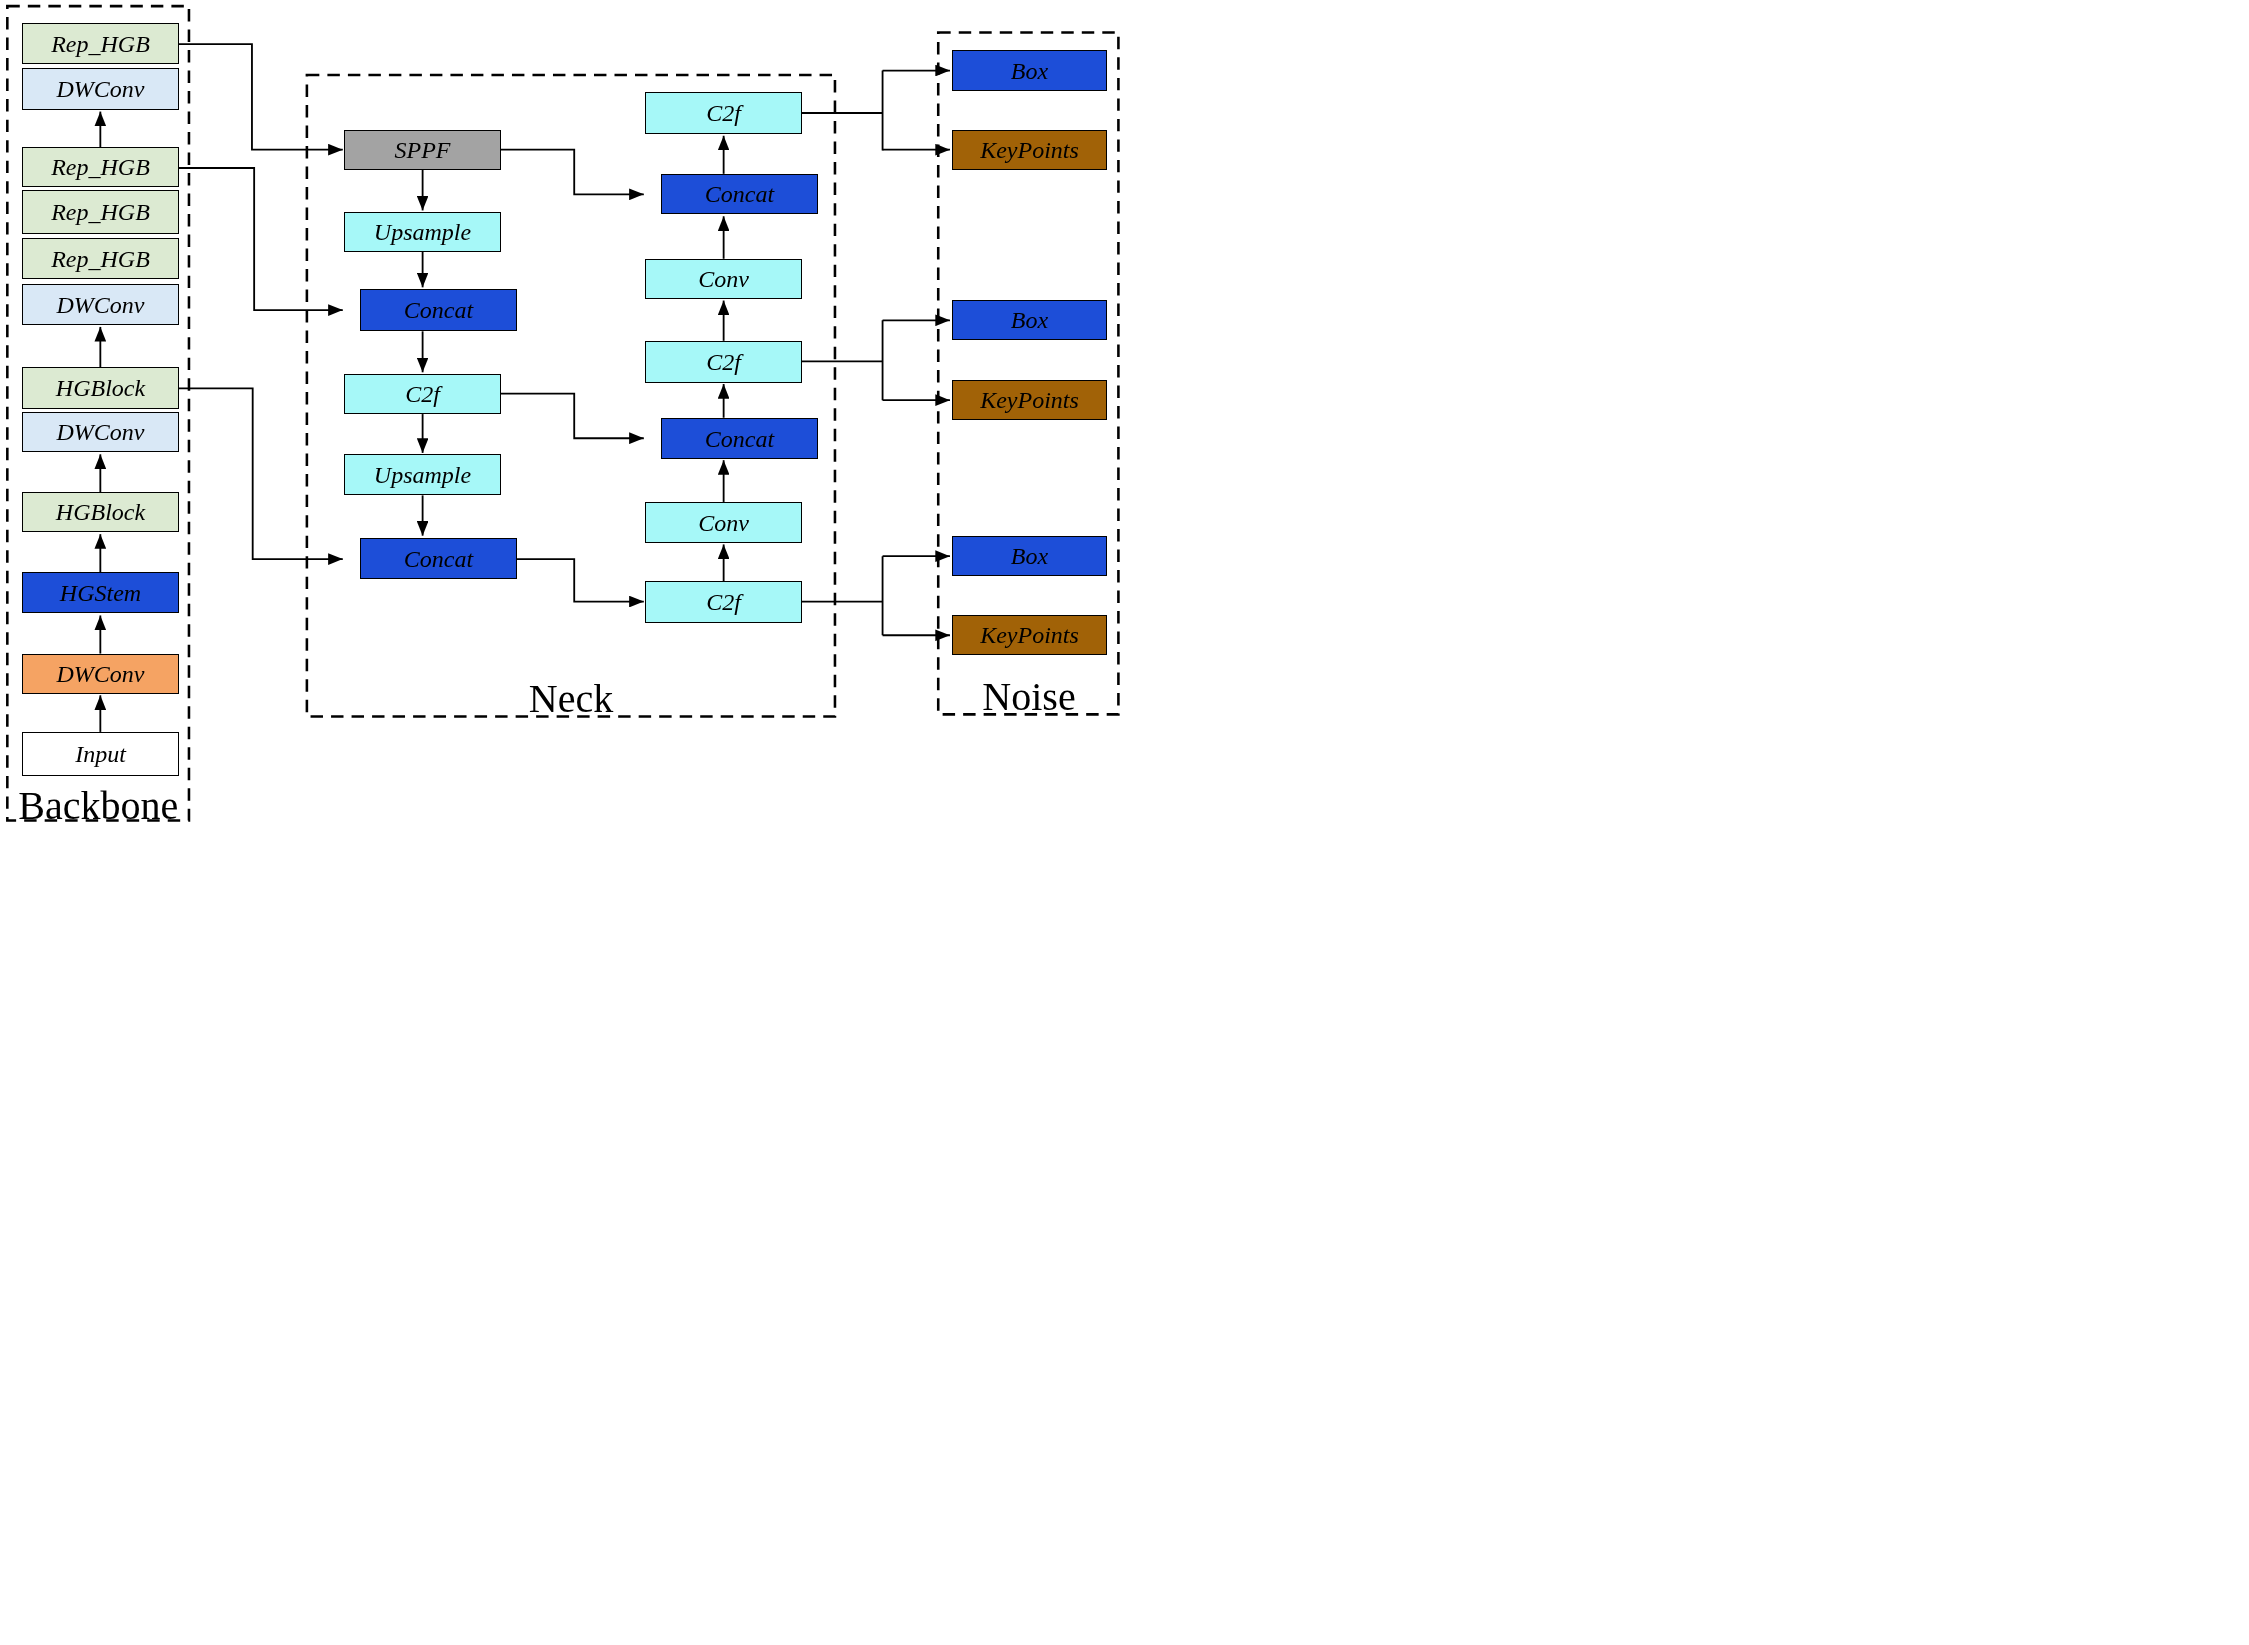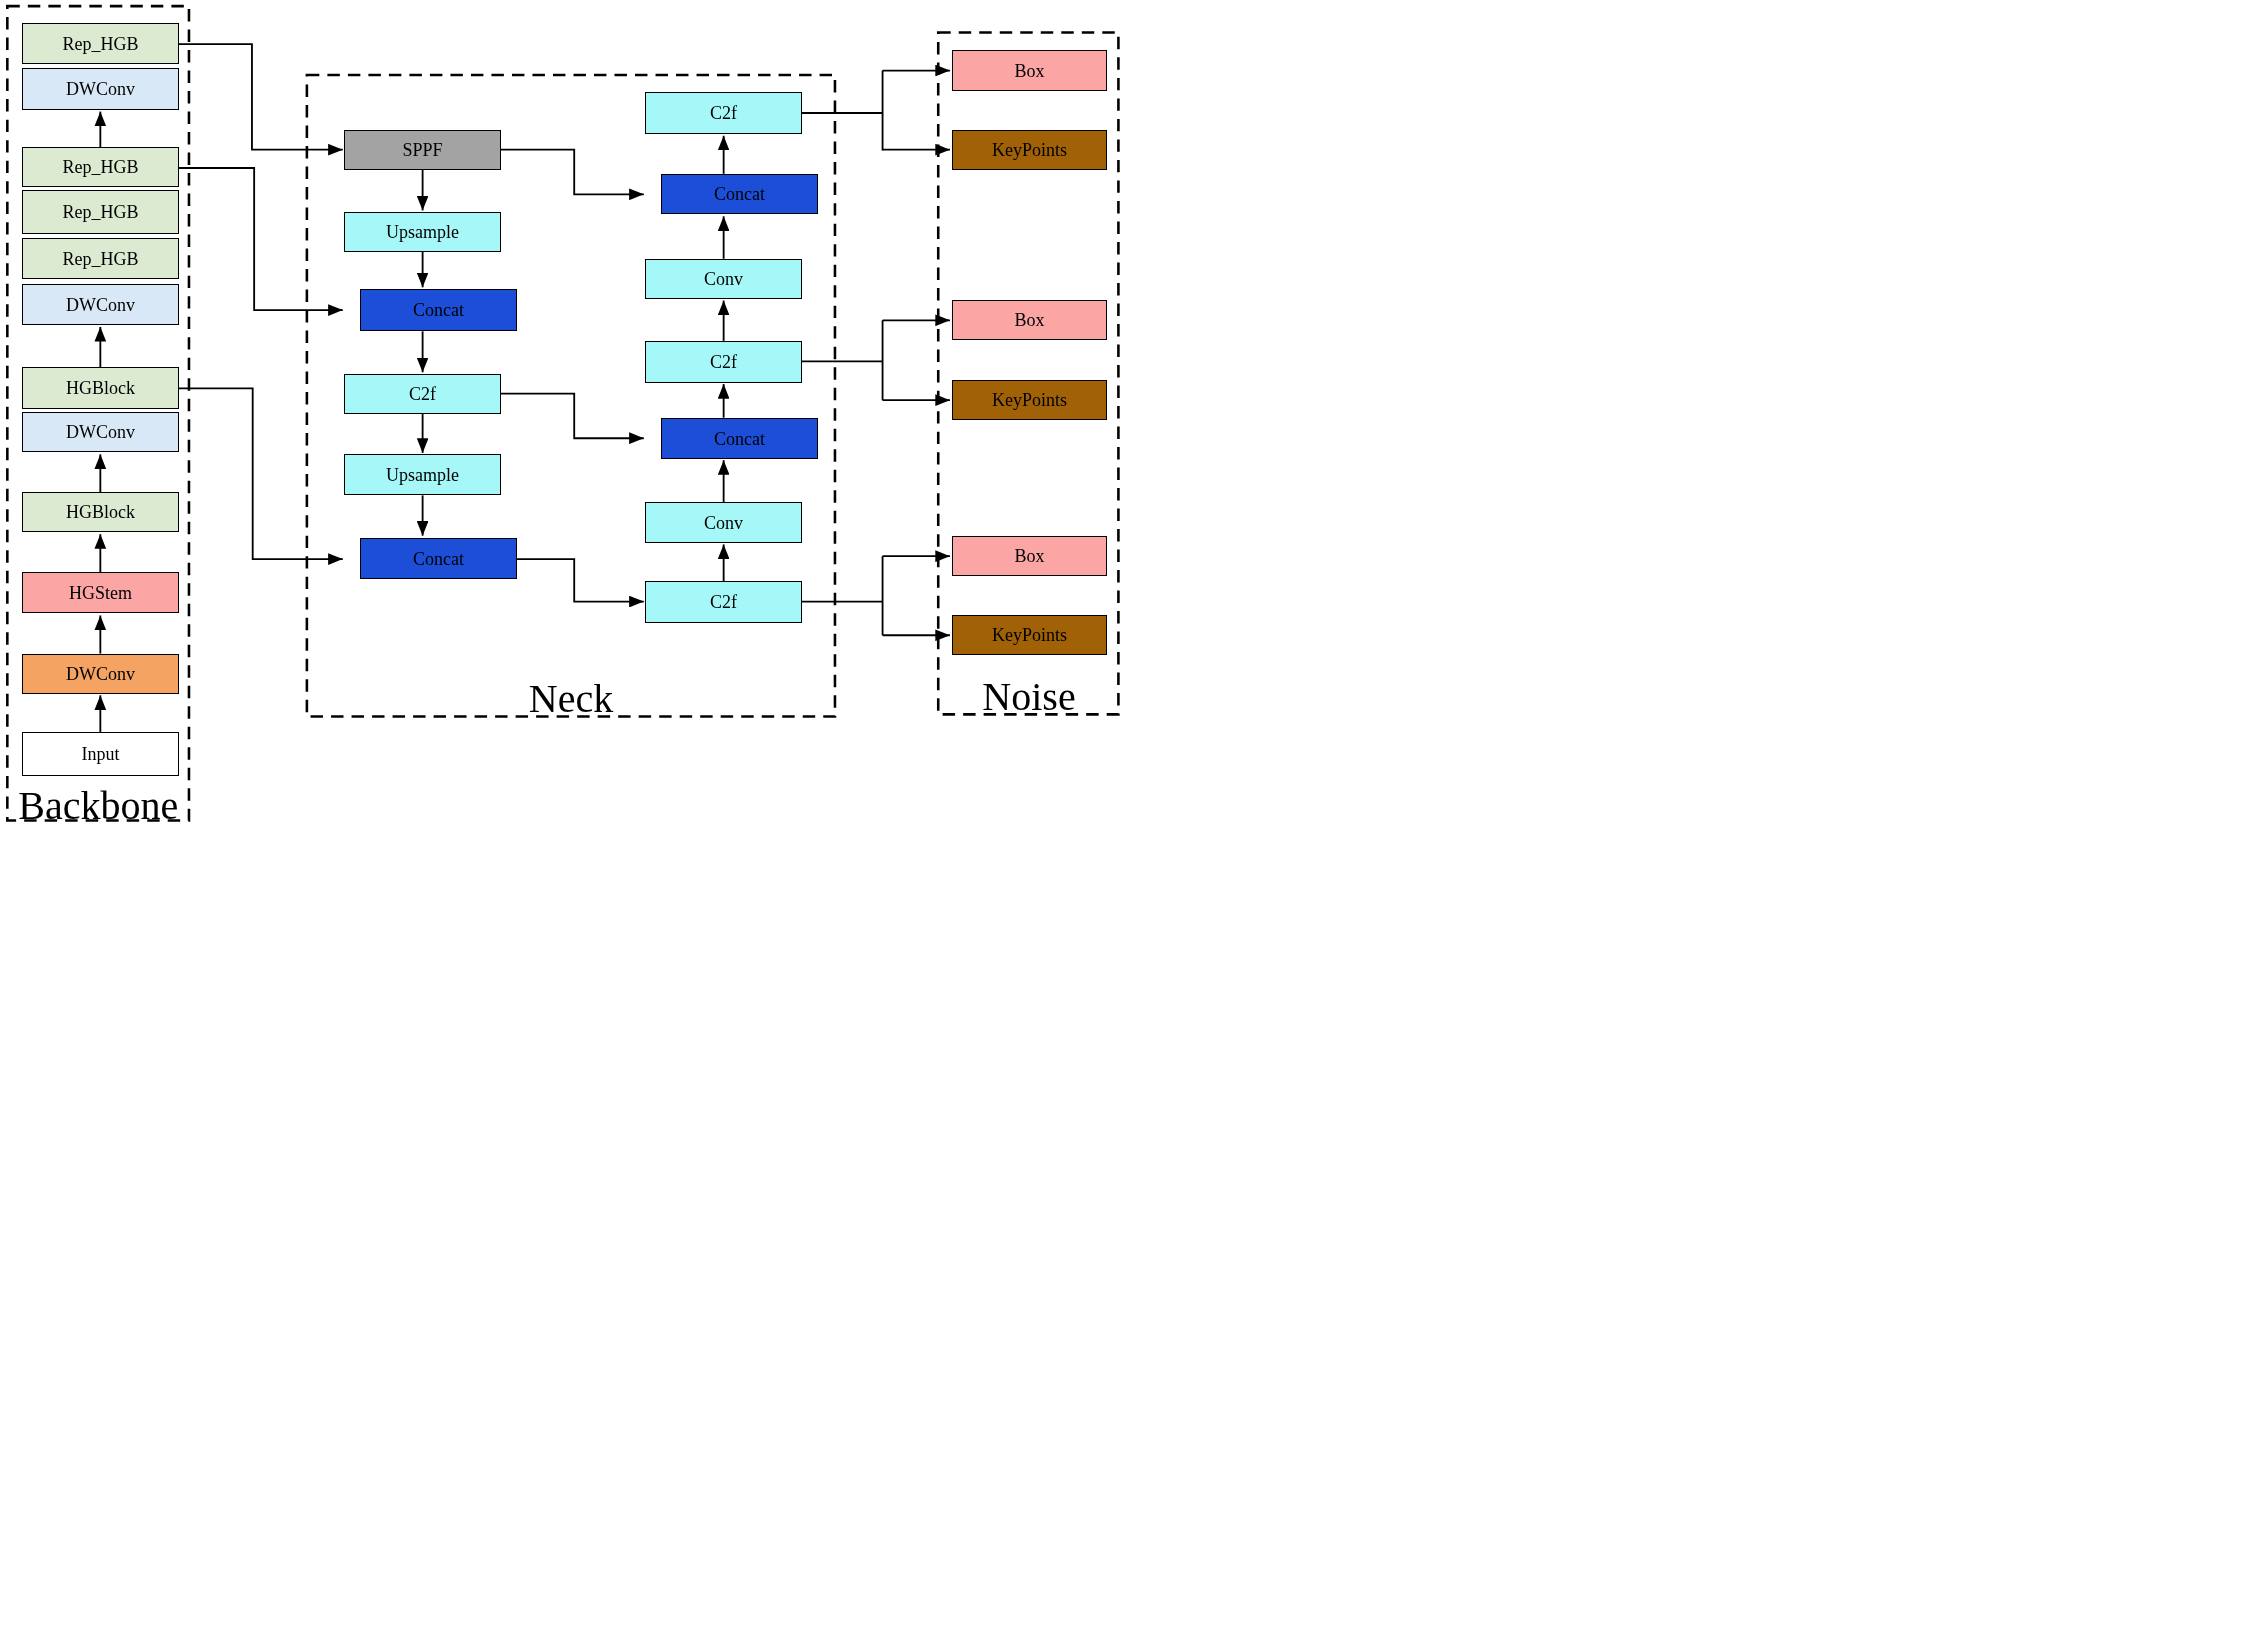--- a/index.html
+++ b/index.html
@@ -10,27 +10,28 @@
     font-family:"Liberation Serif", serif;
     color:#000;
     overflow:hidden;
   }
   #wires{position:absolute;left:0;top:0;width:1125px;height:823px;}
   .node{
     position:absolute;
     box-sizing:border-box;
     border:1.8px solid #000;
     display:flex;align-items:center;justify-content:center;
-    font-size:18px;line-height:1;
+    font-size:24px;line-height:1;
     background:#fff;
     white-space:nowrap;
+    font-style:italic;
   }
   .green{background:#DCEAD2;}
   .lblue{background:#D9E8F6;}
-  .yellow{background:#fca5a5;}
+  .yellow{background:#1d4ed8;}
   .orange{background:#F5A363;}
   .white{background:#FFFFFF;}
   .peach{background:#a3a3a3;}
   .cyan{background:#A6F8F8;}
   .lavender{background:#1d4ed8;margin-left:16px;}
   .korange{background:#a16207;}
   .section-label{
     position:absolute;
     font-size:40px;line-height:1.1;
     text-align:center;

